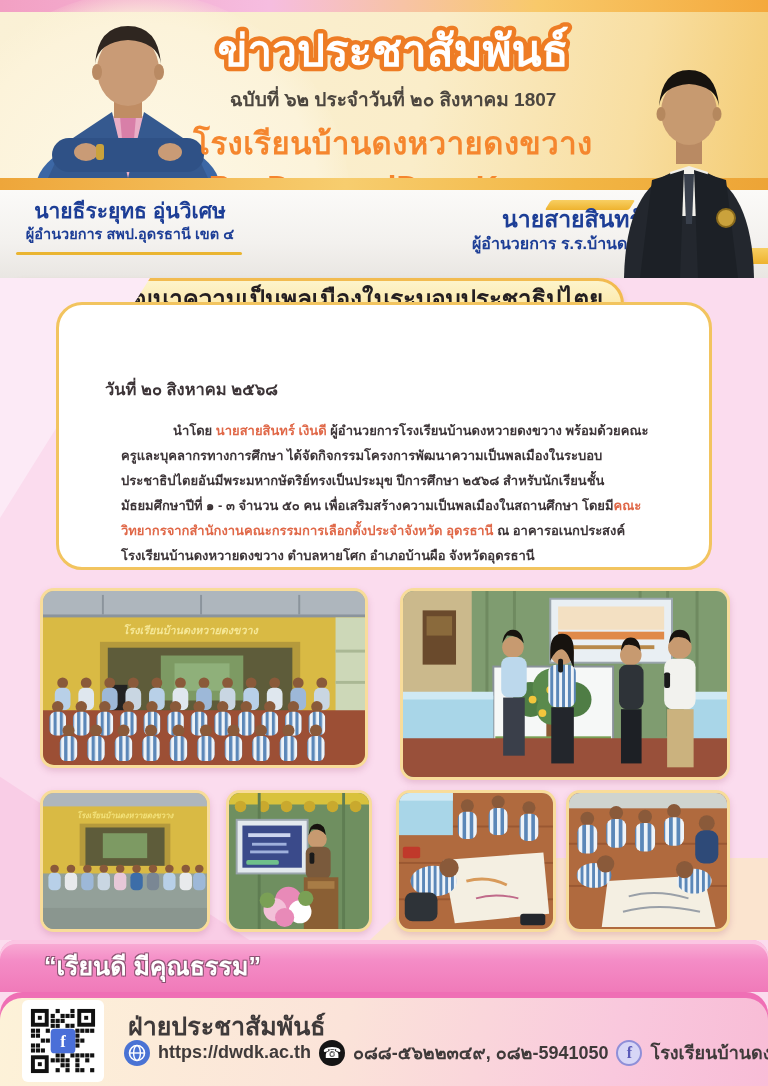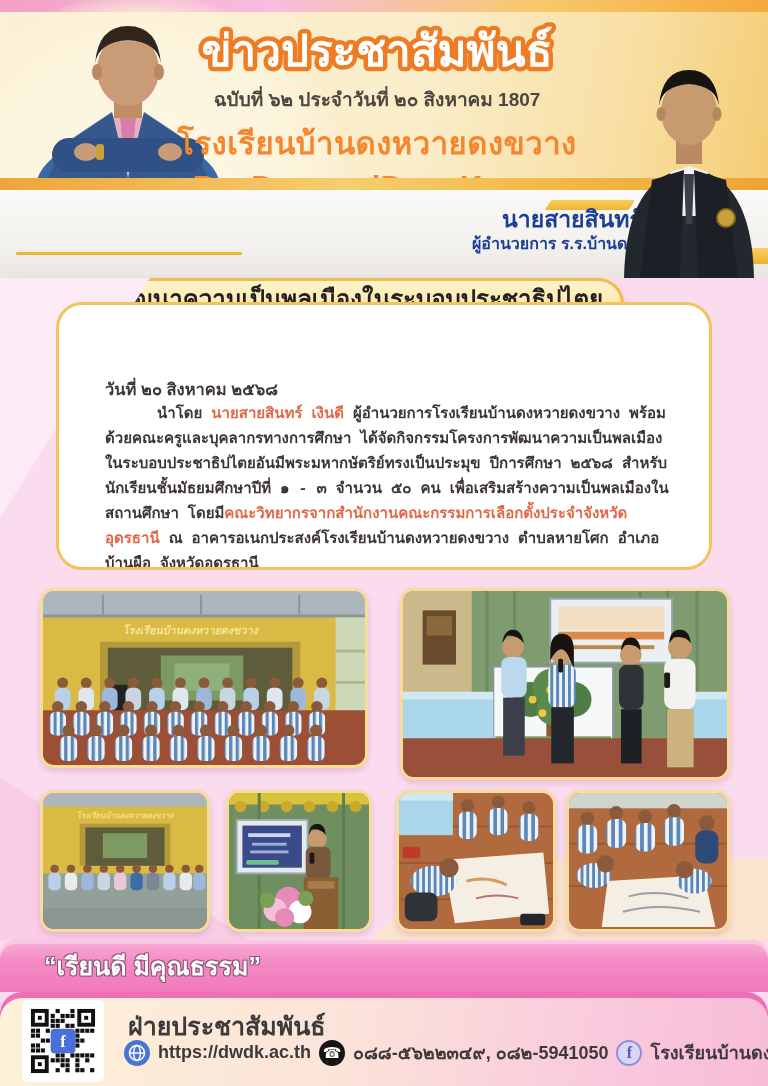--- a/index.html
+++ b/index.html
@@ -9,21 +9,21 @@
 
   
   .top-strip{left:0;top:0;width:768px;height:12px;
     background:linear-gradient(90deg,#f2a0c3 0%,#f6bde0 35%,#f8c96a 70%,#f4a93c 100%);}
   .header{left:0;top:12px;width:768px;height:166px;
     background:linear-gradient(100deg,#faf1d6 0%,#faedc9 55%,#f8dea1 82%,#f4cc74 100%);}
   .header-arc{left:-70px;top:-20px;width:420px;height:420px;border-radius:50%;
     background:radial-gradient(circle,#fdf8e6 0%,#fcf3da 60%,rgba(252,243,218,0) 72%);}
   .portrait-left{left:8px;top:0;width:240px;height:166px;}
   .portrait-right{left:610px;top:48px;width:158px;height:230px;z-index:6;}
-  .head-text{left:142px;top:8px;width:470px;text-align:center;}
+  .head-text{left:158px;top:8px;width:470px;text-align:center;}
   .main-title-svg{display:block;margin:0 auto;}
   .issue-line{font-size:19px;font-weight:bold;color:#4c463f;margin-top:2px;}
   .school-th{font-size:31px;font-weight:bold;color:#f5862e;margin-top:4px;letter-spacing:0.5px;}
   .school-en{font-size:31px;font-weight:bold;color:#f5862e;margin-top:2px;}
 
   
   .gold-band{left:0;top:178px;width:768px;height:12px;
     background:linear-gradient(90deg,#eea63a,#f7cd6e 45%,#f2b644 75%,#eda436);}
   .officials-band{left:0;top:190px;width:768px;height:88px;
     background:linear-gradient(180deg,#fbfaf8 0%,#f3f1ee 60%,#e9e6e2 100%);}
@@ -42,22 +42,22 @@
   .headline-pill{left:72px;top:6px;width:624px;height:76px;border-radius:26px;z-index:3;
     background:linear-gradient(180deg,#fdf4cb 0%,#fbe39b 55%,#f7c660 100%);
     border:3px solid #f2bb50;box-sizing:border-box;
     display:flex;flex-direction:column;justify-content:center;align-items:center;
     box-shadow:0 4px 6px rgba(180,120,60,.25);}
   .headline-pill div{font-size:24px;font-weight:bold;color:#241f21;line-height:34px;white-space:nowrap;}
   .article-box{left:56px;top:24px;width:656px;height:268px;background:#ffffff;
     border:3px solid #f2c45f;border-radius:26px;box-sizing:border-box;z-index:2;
     padding:72px 30px 0 46px;overflow:hidden;}
   .date-line{margin:0;font-size:16.5px;color:#3c3437;font-weight:bold;line-height:25px;}
-  .article-text{margin:0;font-size:15px;color:#3c3437;font-weight:bold;line-height:25px;
-    text-indent:52px;overflow-wrap:anywhere;font-family:Liberation Mono, monospace;}
+  .article-text{margin:16px;font-size:13px;color:#3c3437;font-weight:bold;line-height:25px;
+    text-indent:52px;overflow-wrap:anywhere;}
   .hl{color:#e06848;}
 
   
   .photo{position:absolute;border:3px solid #f8dc9a;border-radius:14px;overflow:hidden;
     box-shadow:0 3px 6px rgba(170,90,130,.25);background:#ddd;box-sizing:border-box;}
   .photo svg{display:block;width:100%;height:100%;}
   .p1{left:40px;top:310px;width:328px;height:180px;}
   .p2{left:400px;top:310px;width:330px;height:192px;}
   .p3{left:40px;top:512px;width:170px;height:142px;}
   .p4{left:226px;top:512px;width:146px;height:142px;}
@@ -150,20 +150,24 @@
     <ellipse cx="107" cy="66" rx="4.5" ry="7" fill="#b5885e"></ellipse>
   </svg>
 
   <div class="abs gold-band"></div>
 
   <div class="abs officials-band">
     <div class="slash" style="left:548px;top:10px;width:84px;height:10px;"></div>
     <div class="slash" style="left:700px;top:58px;width:92px;height:16px;"></div>
     <div class="underline-gold" style="left:16px;top:62px;width:226px;"></div>
 
+    <div class="official left" style="left:12px;top:8px;width:236px;">
+      <div class="o-name">นายธีระยุทธ อุ่นวิเศษ</div>
+      <div class="o-title">ผู้อำนวยการ สพป.อุดรธานี เขต ๔</div>
+    </div>
 
     <div class="logos">
       <svg width="52" height="64" viewBox="0 0 52 64">
         <polygon points="26,0 29,10 23,10" fill="#e8b430"></polygon>
         <polygon points="26,4 38,16 14,16" fill="#c23a2e" stroke="#e8b430" stroke-width="1"></polygon>
         <polygon points="26,10 44,24 8,24" fill="#c23a2e" stroke="#e8b430" stroke-width="1"></polygon>
         <path d="M8 24 H44 Q46 44 26 52 Q6 44 8 24 Z" fill="#7ec3e8" stroke="#2b4aa0" stroke-width="1.5"></path>
         <rect x="6" y="28" width="40" height="12" rx="4" fill="#eef4fa" stroke="#2b4aa0" stroke-width="1.2"></rect>
         <text x="26" y="38" text-anchor="middle" font-size="10" font-weight="bold" fill="#1c3d8f" font-family="Liberation Sans, DejaVu Sans, sans-serif">ควข</text>
         <path d="M10 46 Q26 58 42 46 L40 56 Q26 64 12 56 Z" fill="#6fb4dc"></path>

